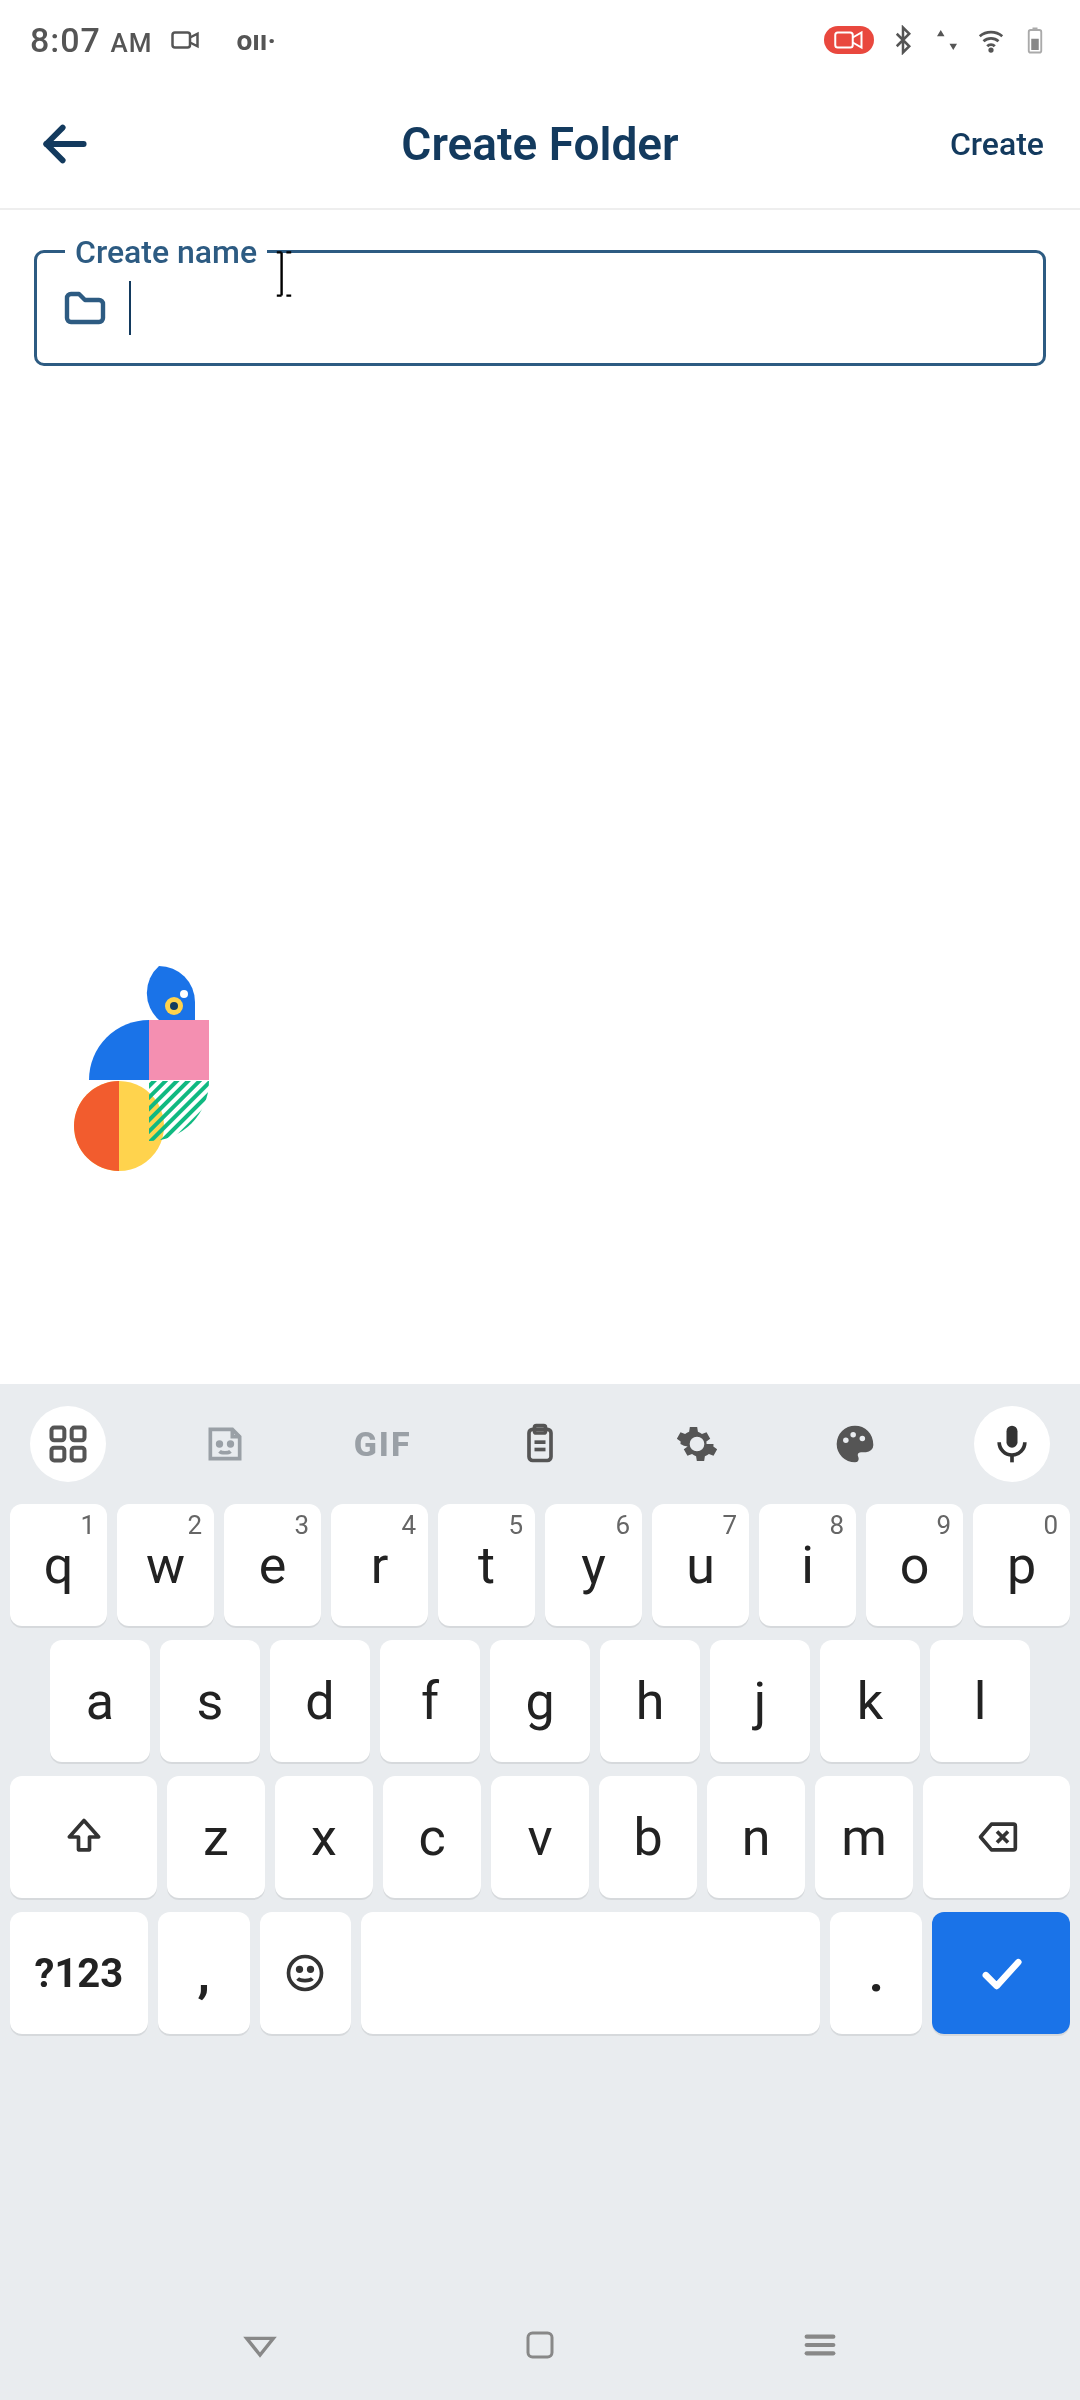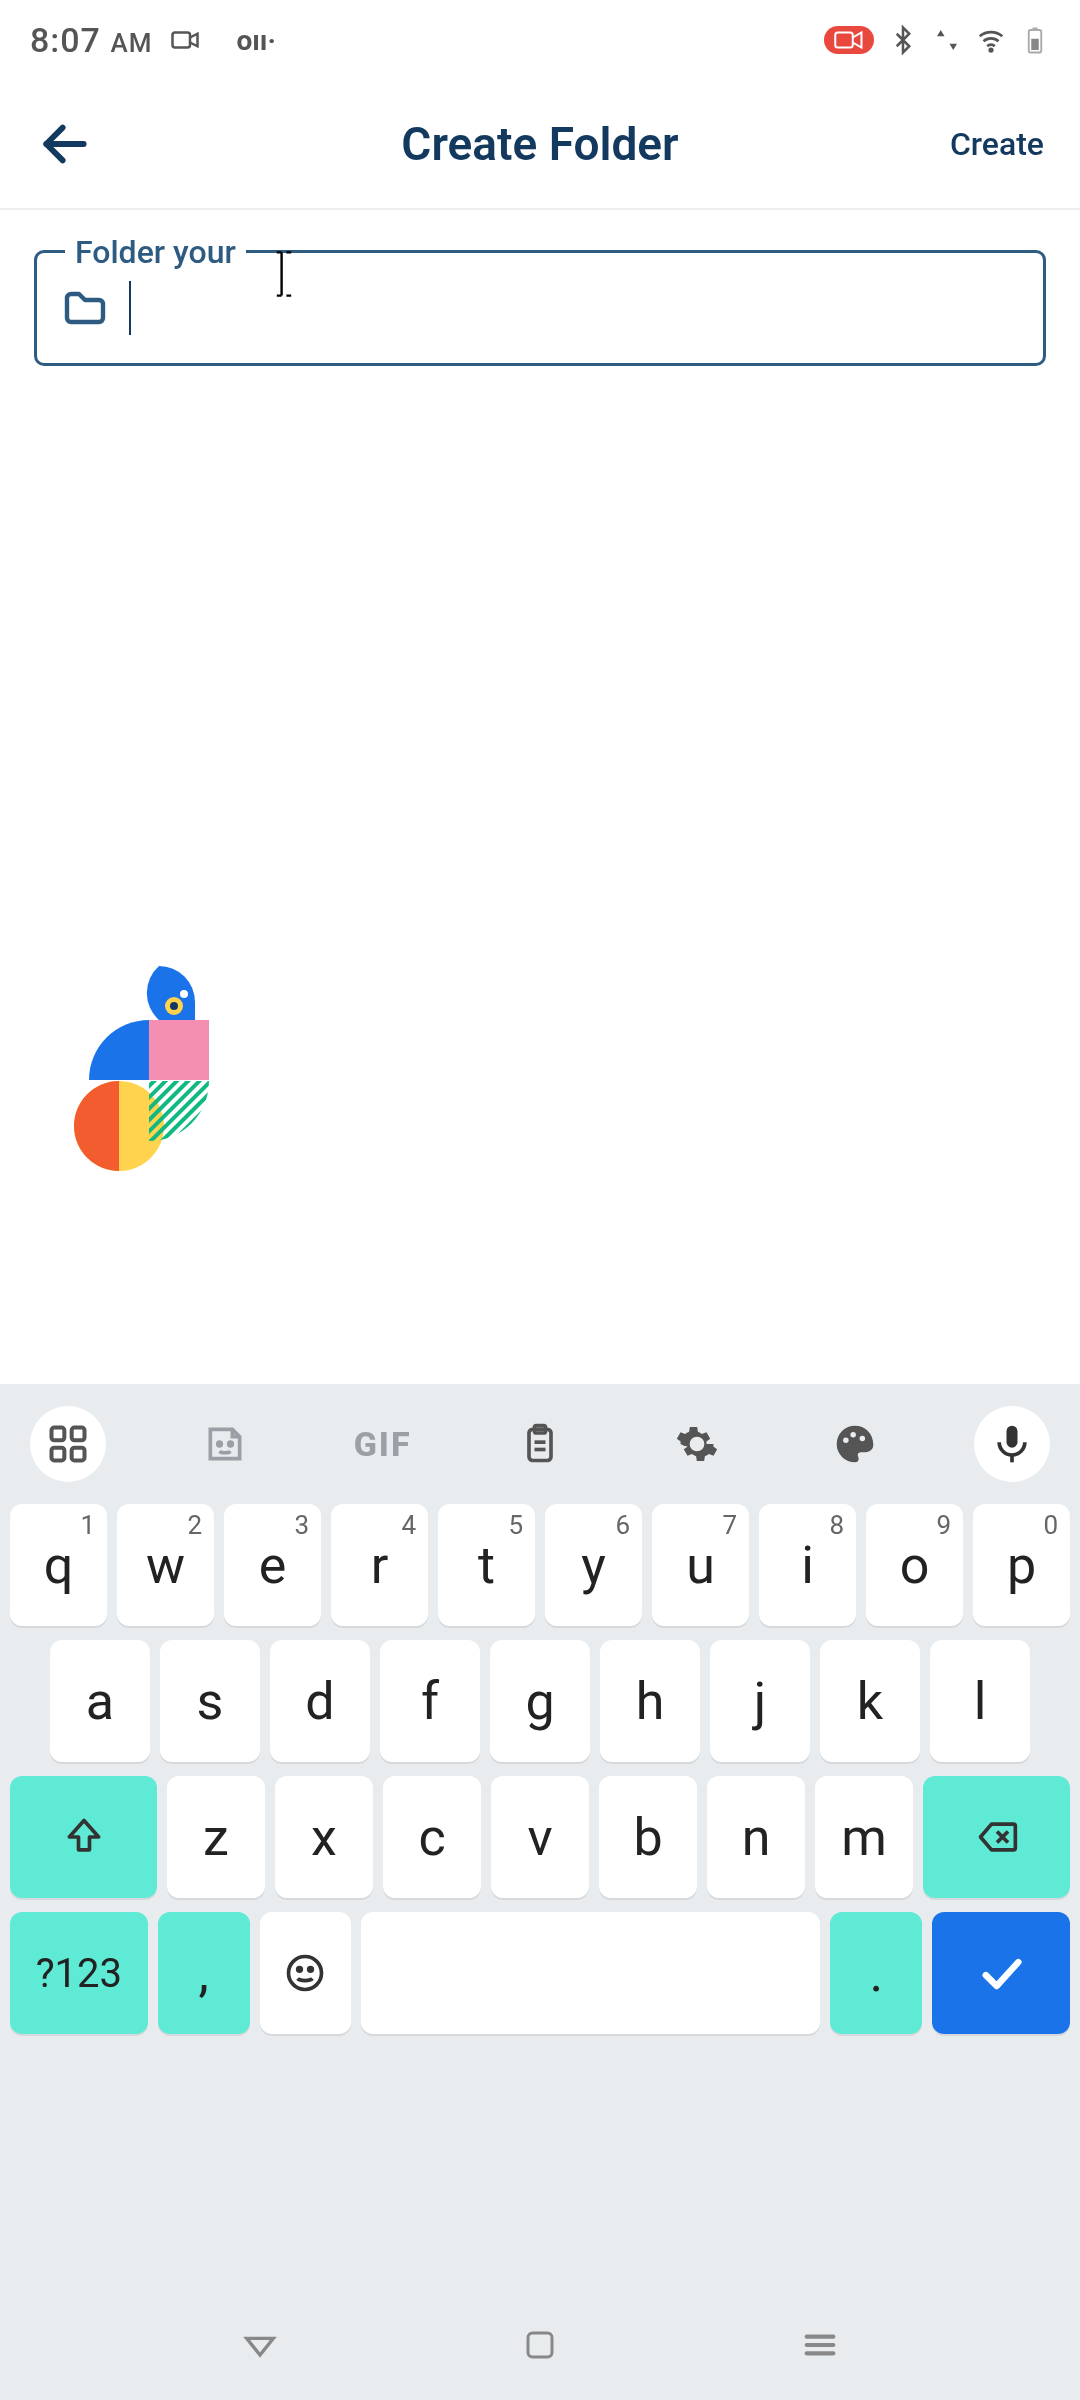--- a/index.html
+++ b/index.html
@@ -41,21 +41,21 @@
   .keyboard { position: absolute; bottom: 0; left: 0; right: 0; height: 1016px; background: #e9ecef; padding-top: 18px; }
   .kb-toolbar { height: 94px; display: flex; align-items: center; justify-content: space-between; padding: 0 30px 10px 30px; }
   .kb-tool { width: 76px; height: 76px; border-radius: 38px; display: flex; align-items: center; justify-content: center; color: #6b6b6b; text-align: center; }
   .kb-tool.white { background: #fff; }
   .kb-tool svg, .kb-tool-icon svg { width: 44px; height: 44px; }
   .kb-tool.gif { font-weight: 800; font-size: 34px; letter-spacing: 2px; }
   .kb-rows { padding: 8px 10px; }
   .kb-row { display: flex; gap: 10px; margin-bottom: 14px; justify-content: center; }
   .key { background: #fff; border-radius: 12px; flex: 1; height: 122px; display: flex; align-items: center; justify-content: center; font-size: 52px; color: #222; position: relative; box-shadow: 0 2px 0 rgba(0,0,0,0.08); }
   .key .sup { position: absolute; top: 6px; right: 12px; font-size: 26px; color: #666; }
-  .key.fn { background: #5eead4; }
+  .key.fn { background: #ffffff; font-weight: bold; }
   .key.wide15 { flex: 1.5; }
   .key.space { flex: 5; }
   .key.enter { background: #1a73e8; }
   .kb-row.nums .key { }
   .kb-row.bottom .key { height: 122px; }
   .sym-key { font-size: 40px; }
 
   
   .nav-bar { position: absolute; bottom: 0; left: 0; right: 0; height: 110px; background: #e9ecef; display: flex; align-items: center; justify-content: space-around; padding: 0 120px; }
   .nav-ic { width: 48px; height: 48px; display:flex; align-items:center; justify-content:center; }
@@ -110,21 +110,21 @@
         <line x1="20" y1="12" x2="4" y2="12"></line>
         <polyline points="11 5 4 12 11 19"></polyline>
       </svg>
   </div>
   <div class="app-title">Create Folder</div>
   <div class="create-btn">Create</div>
 </div>
 
 <div class="content">
   <div class="field-wrap">
-    <div class="field-label">Folder your</div>
+    <div class="field-label">Create name</div>
     <svg class="folder-ic" viewBox="0 0 24 24" fill="none" stroke="#2d5b82" stroke-width="2.2" stroke-linecap="round" stroke-linejoin="round">
         <path d="M3 7a2 2 0 0 1 2-2h4l3 3h7a2 2 0 0 1 2 2v7a2 2 0 0 1-2 2H5a2 2 0 0 1-2-2V7z"></path>
       </svg>
     <div class="cursor-caret"></div>
     <input class="folder-input" value="" style="">
   </div>
 
   <svg class="text-cursor" viewBox="0 0 20 40" fill="none" stroke="#000" stroke-width="2">
       <path d="M4 2h4m4 0h4m-8 0v36m-4 0h4m4 0h4"></path>
     </svg>

